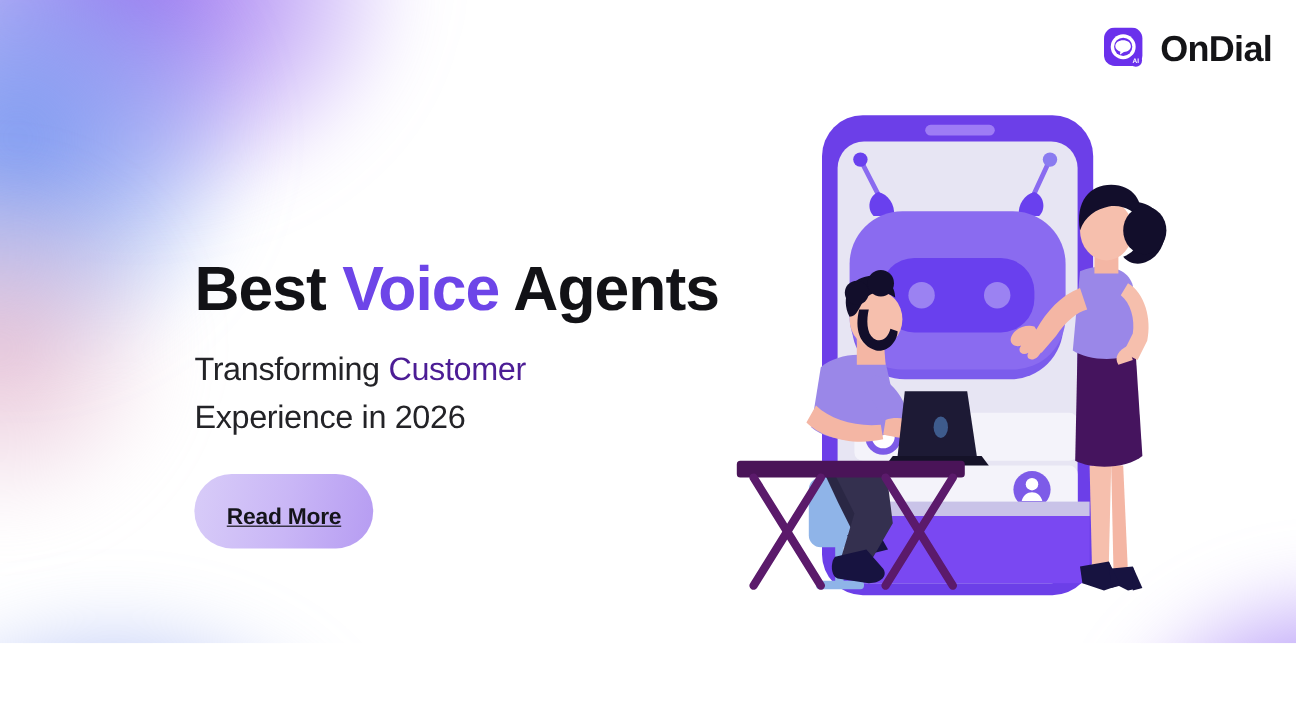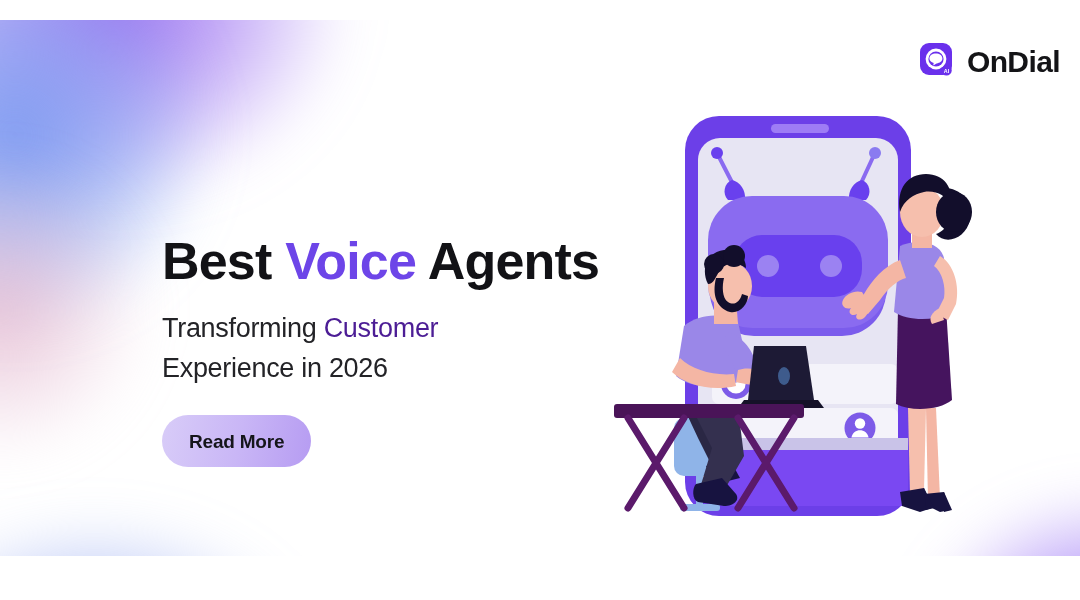--- a/index.html
+++ b/index.html
@@ -11,21 +11,20 @@
   body {
     font-family: "Liberation Sans", sans-serif;
   }
 
   .banner {
     position: relative;
     width: 1080px;
     height: 536px;
     overflow: hidden;
     background: #ffffff;
-    margin-top: 20px;
   }
 
   
   .blob {
     position: absolute;
     border-radius: 50%;
     pointer-events: none;
   }
   .blob-tl-purple {
     left: -120px;
@@ -115,30 +114,31 @@
     font-weight: 400;
     color: #232327;
     line-height: 1.46;
     letter-spacing: -0.3px;
   }
   .subhead .accent { color: #4c1d95; }
 
   .cta {
     display: inline-block;
     margin-top: 27px;
-    padding: 16px 27px 14px 27px;
+    padding: 26px 27px 14px 27px;
     border: none;
     border-radius: 999px;
     background: linear-gradient(100deg, #D8CCF8 0%, #C9B6F6 52%, #B69CF2 100%);
     color: #15151A;
     font-family: "Liberation Sans", sans-serif;
     font-size: 19px;
     font-weight: 600;
     letter-spacing: -0.2px;
     cursor: pointer;
+    text-decoration: underline;
   }
 
   
   .illustration {
     position: absolute;
     left: 588px;
     top: 88px;
     width: 420px;
     height: 425px;
   }

